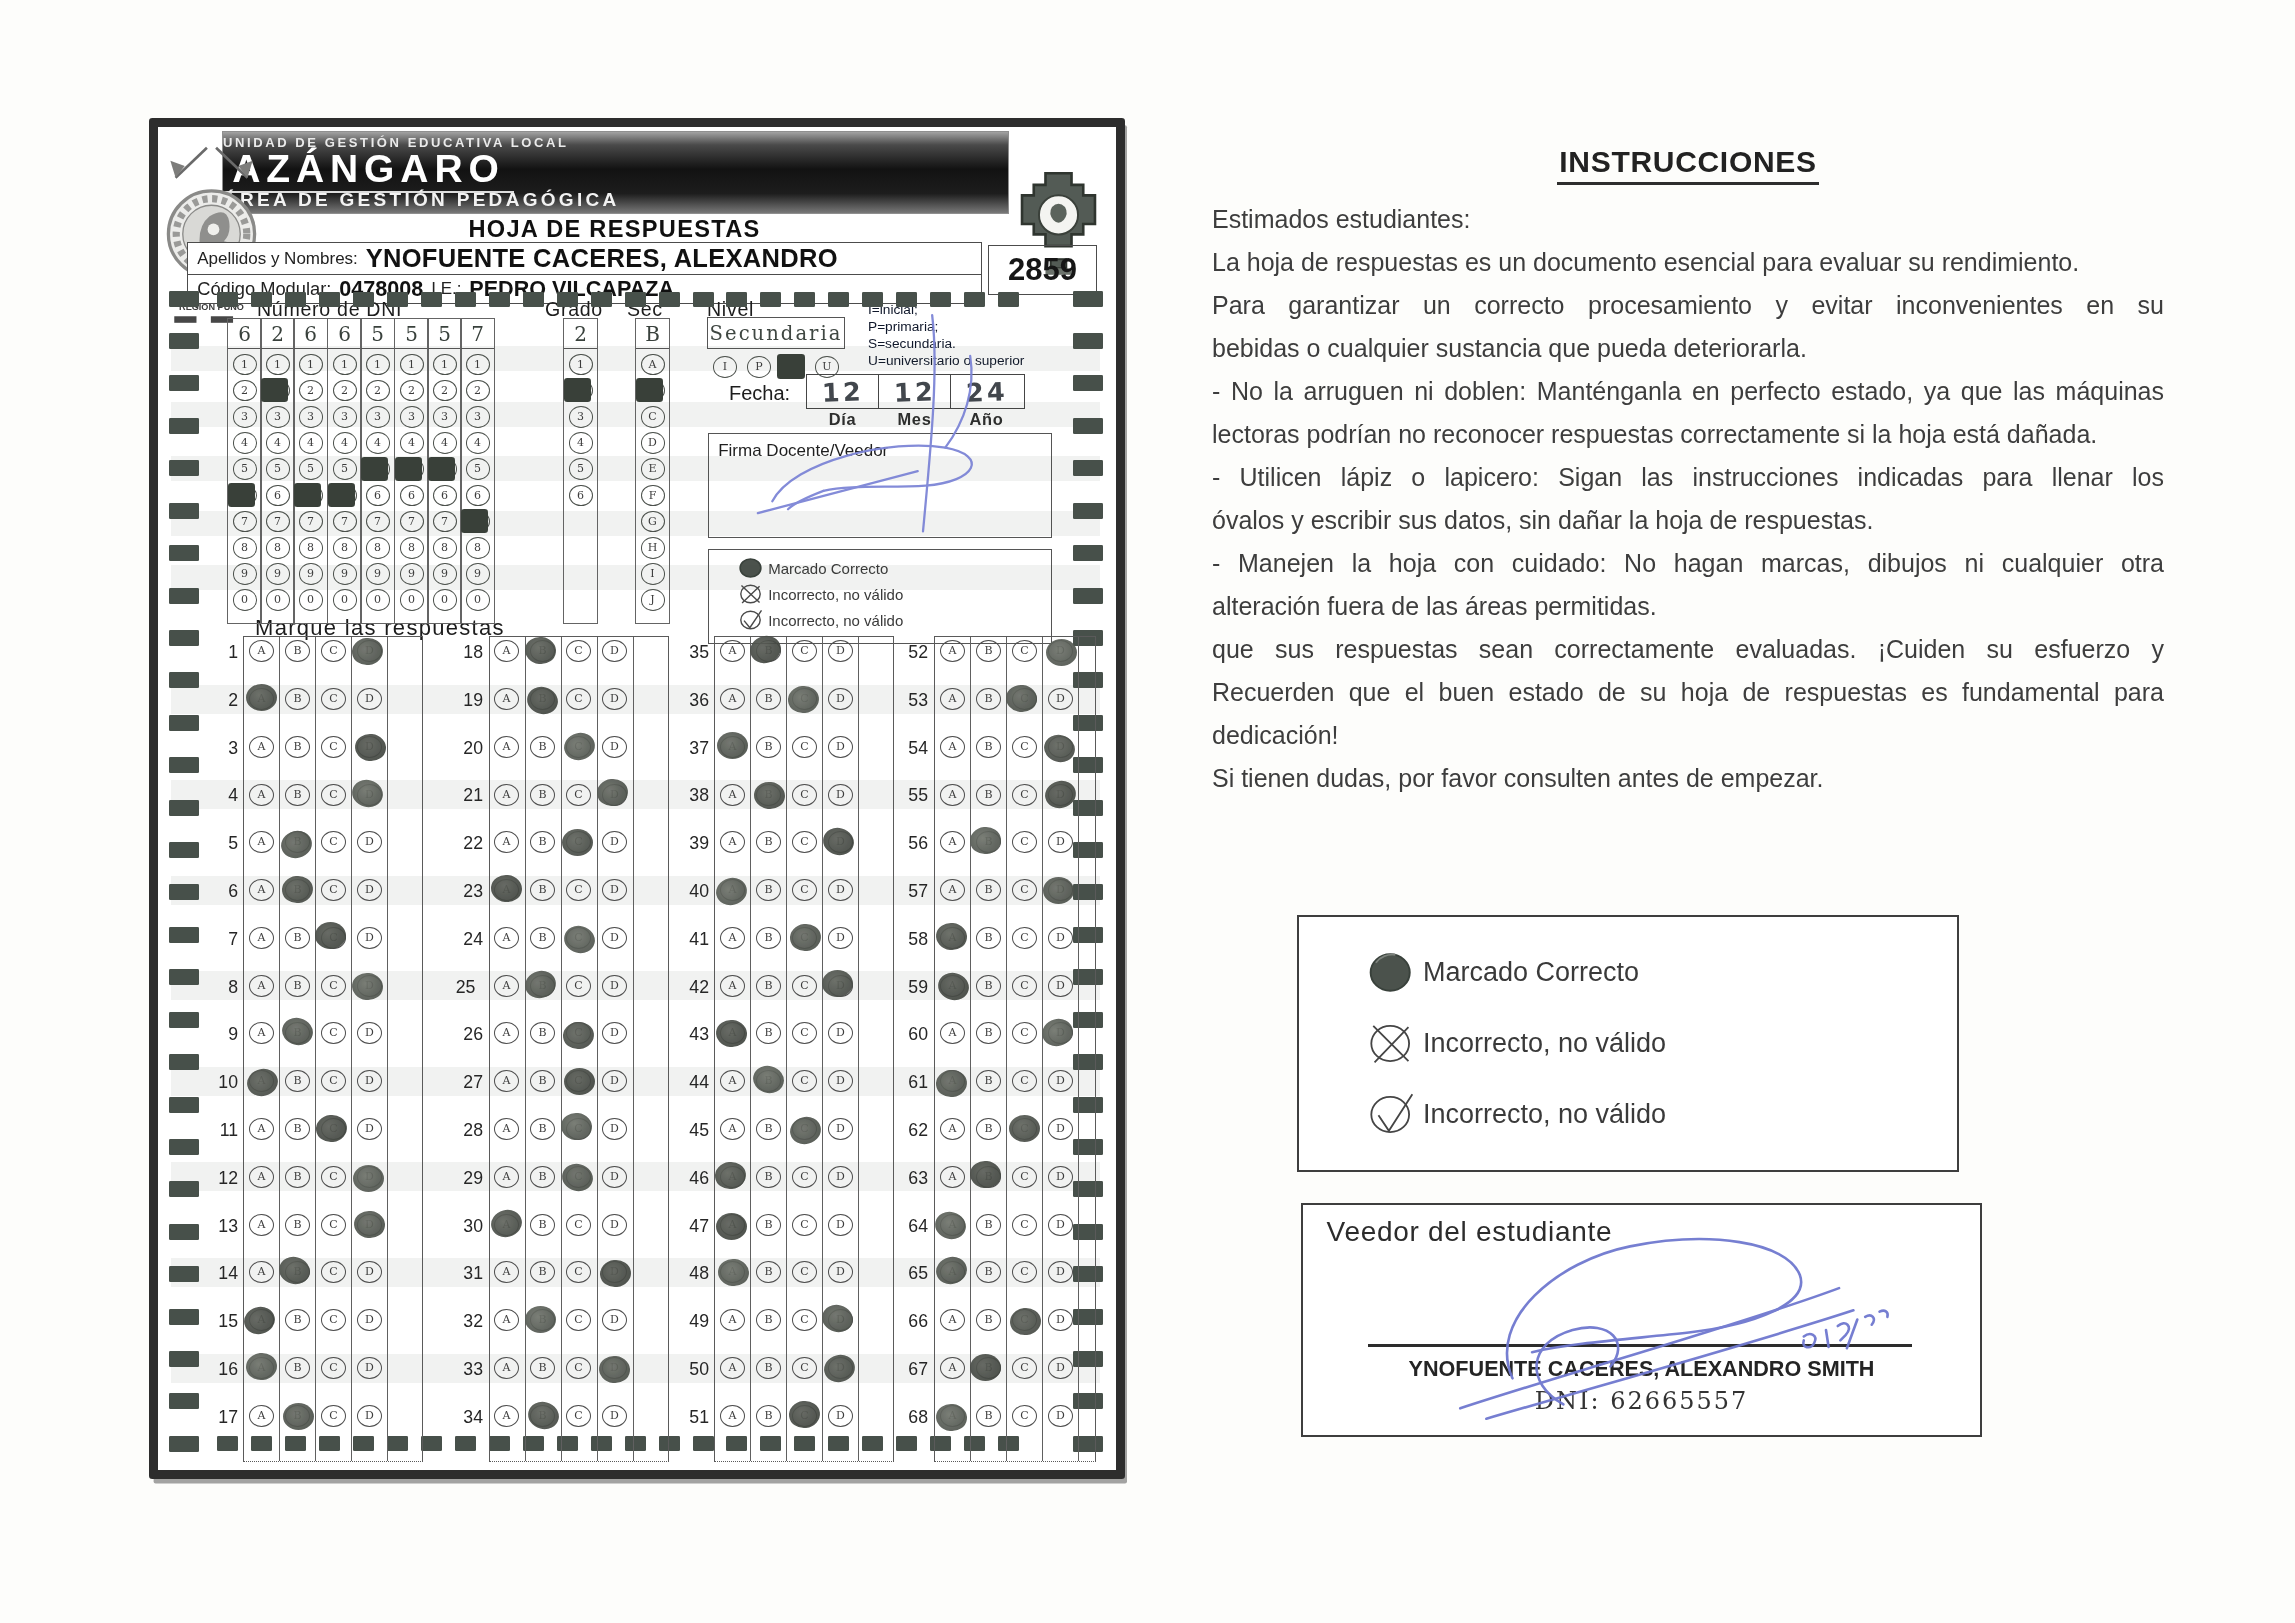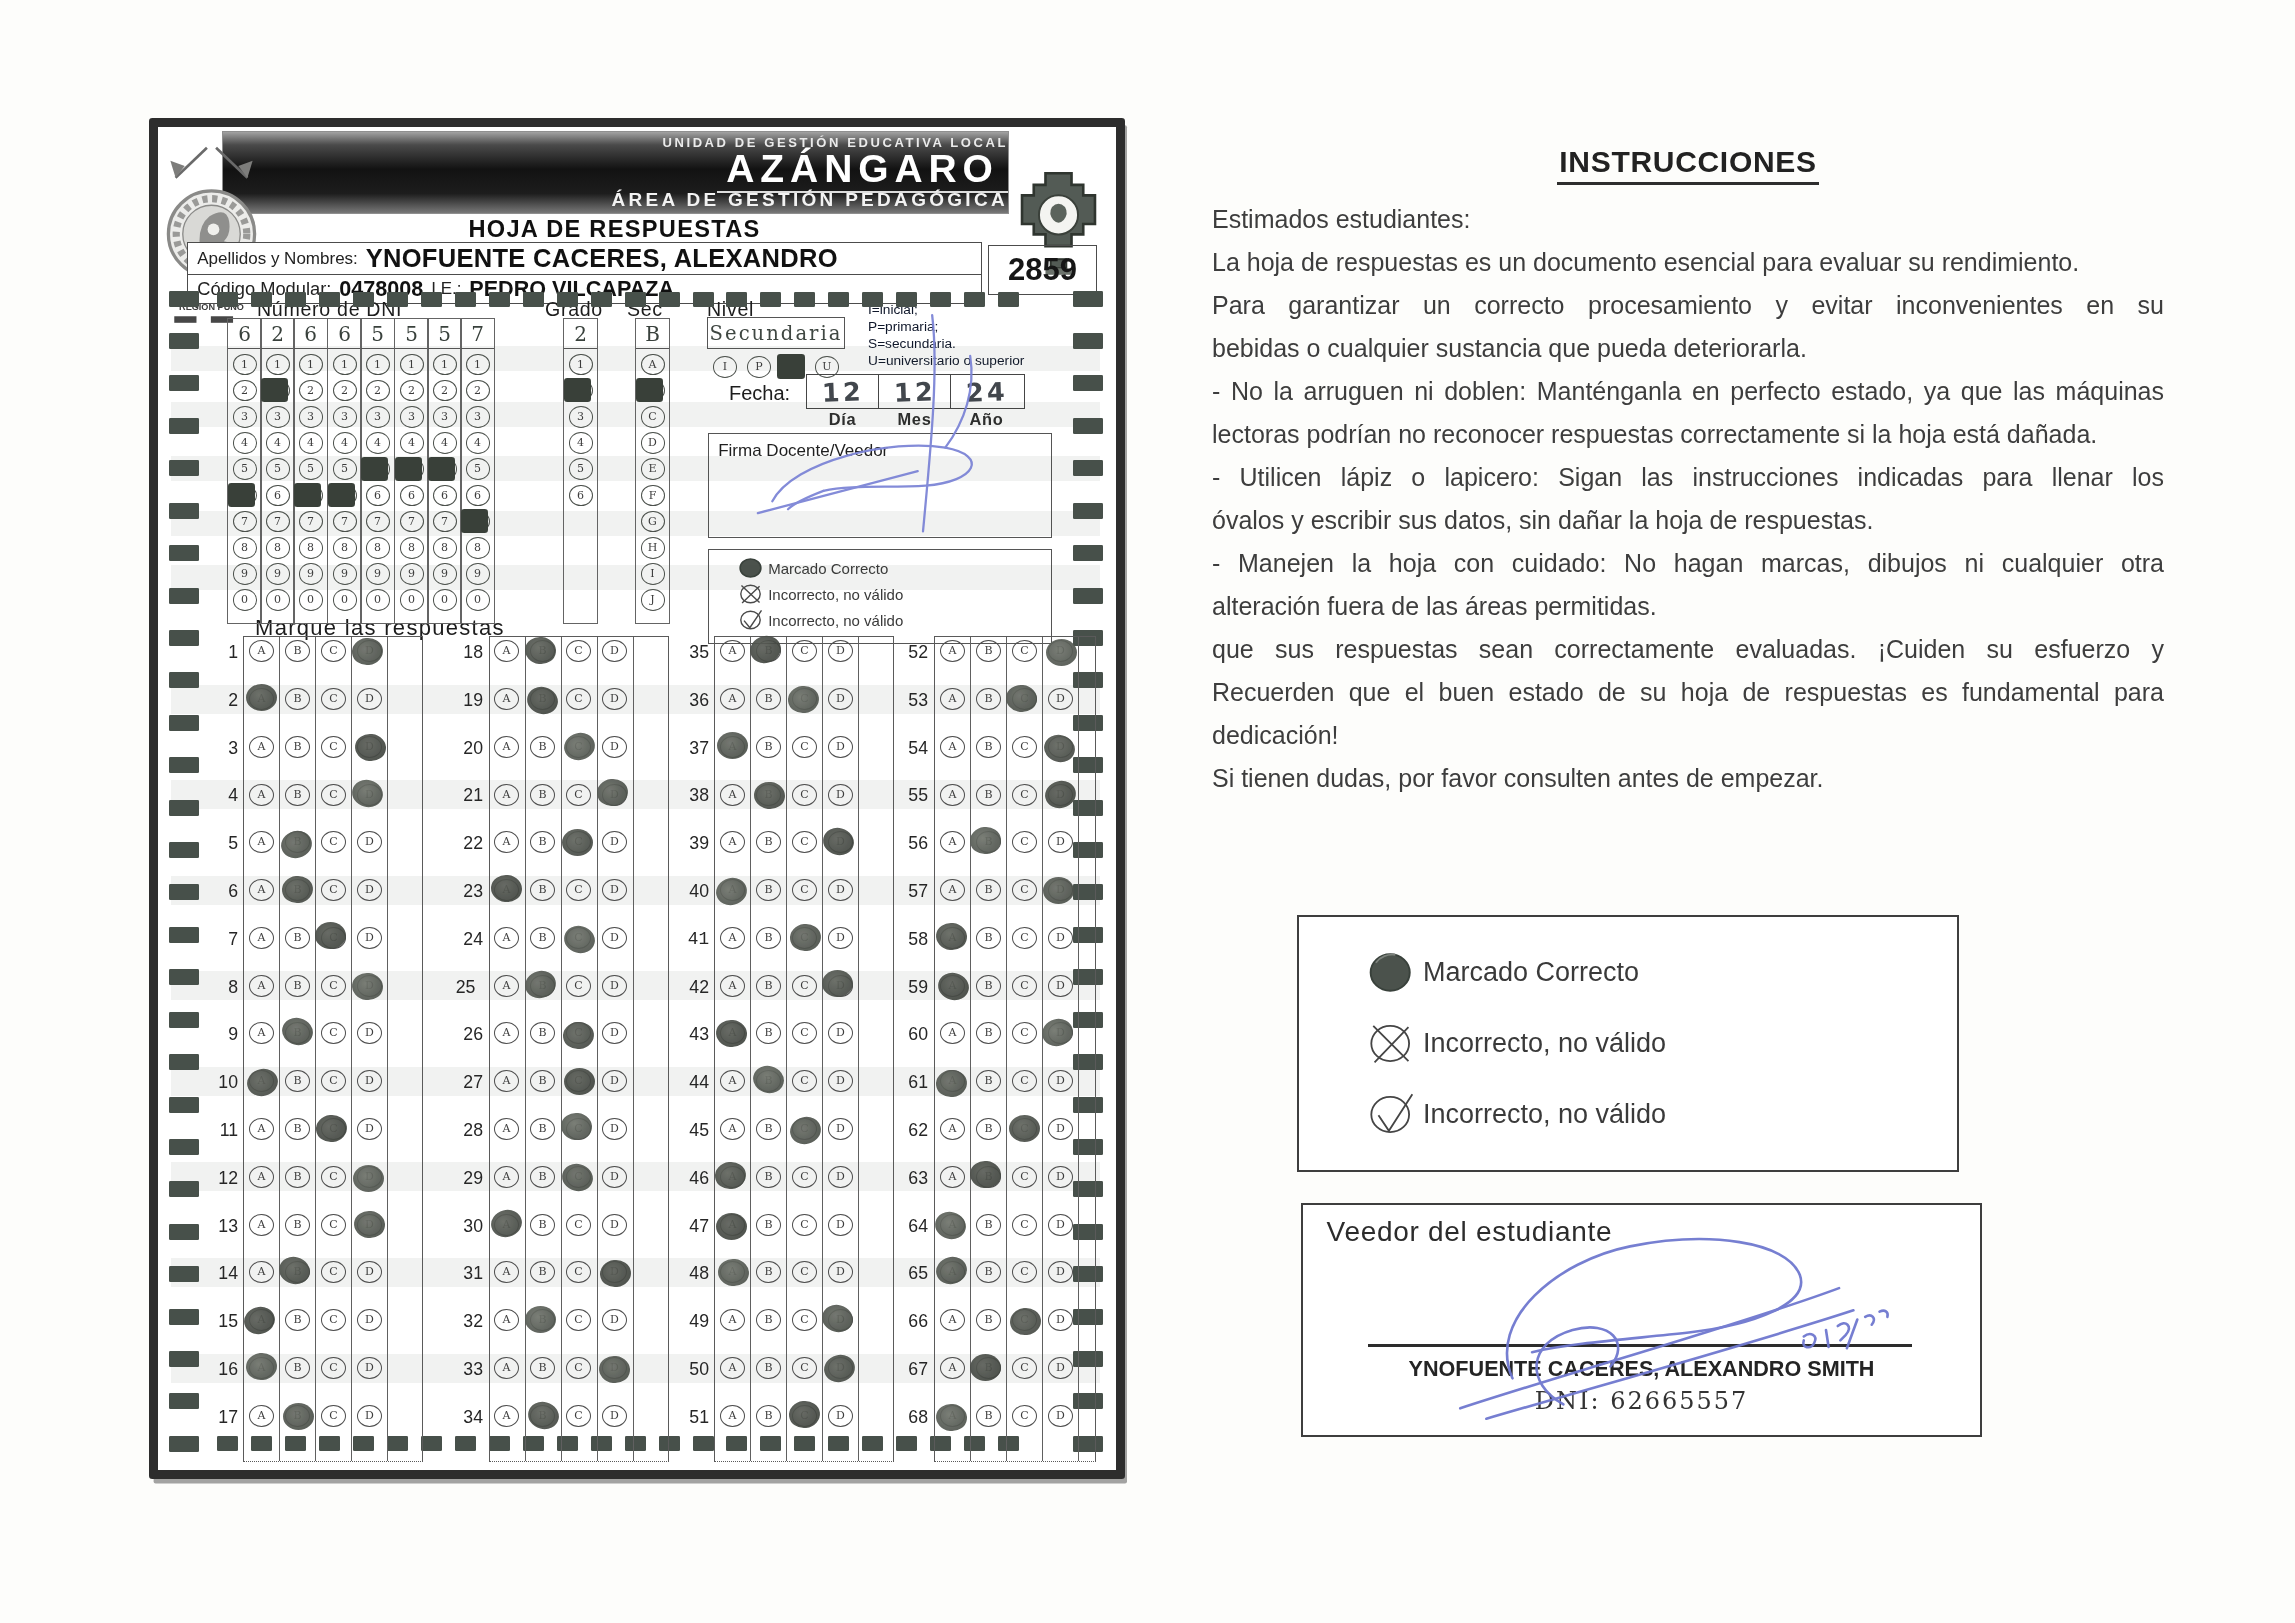--- a/index.html
+++ b/index.html
@@ -3,21 +3,21 @@
 <meta charset="utf-8">
 <style>
   html,body{margin:0;padding:0;}
   body{width:2295px;height:1623px;background:#fdfdfb;position:relative;overflow:hidden;
        font-family:"Liberation Sans",sans-serif;-webkit-font-smoothing:antialiased;}
   .abs{position:absolute;}
 
   
   #sheet{position:absolute;left:149px;top:118px;width:958px;height:1343px;background:#fff;
          border:9.2px solid #2d2d2d;border-radius:3.3px;box-shadow:3.3px 5.9px 0 -1.3px rgba(90,90,90,.55);}
-  .band{position:absolute;left:64px;top:3.9px;width:785px;height:81px;text-align:right;color:#fff;
+  .band{position:absolute;left:64px;top:3.9px;width:785px;height:81px;text-align:left;color:#fff;
         background:linear-gradient(180deg,#a2a2a2 0%,#4a4a4a 16%,#121212 46%,#1d1d1d 76%,#787878 100%);
         border:1.3px solid #8f8f8f;}
   .band-l1{font-size:13px;font-weight:bold;letter-spacing:2.6px;margin-top:3.3px;color:#eaeaea;}
   .band-l2{font-size:39px;font-weight:bold;letter-spacing:5.9px;line-height:37px;}
   .band-l2 span{border-bottom:2px solid #ddd;padding:0 9.2px 1.3px;}
   .band-l3{font-size:19px;font-weight:bold;letter-spacing:3.3px;color:#f2f2f2;margin-top:2px;}
   .hoja{position:absolute;left:64px;top:89px;width:785px;text-align:center;font-size:23.6px;
         font-weight:bold;letter-spacing:1.3px;color:#101010;}
   .hoja span{border-bottom:2px solid #1a1a1a;padding:0 5.2px 2px;}
 
@@ -713,21 +713,21 @@
     <div class="abubble" style="left: 598px; top: 704px;">B</div>
     <div class="abubble" style="left: 634px; top: 704px;">C</div>
     <div class="abubble" style="left: 670px; top: 704px;">D</div>
     <div class="blob" style="left: 665px; top: 701px; filter: brightness(0.82); transform: rotate(14deg);"></div>
     <div class="qnum" style="left: 516px; top: 754px;">40</div>
     <div class="abubble" style="left: 562px; top: 752px;">A</div>
     <div class="blob" style="left: 558px; top: 751px; filter: brightness(1); transform: rotate(-14deg);"></div>
     <div class="abubble" style="left: 598px; top: 752px;">B</div>
     <div class="abubble" style="left: 634px; top: 752px;">C</div>
     <div class="abubble" style="left: 670px; top: 752px;">D</div>
-    <div class="qnum" style="left: 516px; top: 802px; font-family: Liberation Mono, monospace;">41</div>
+    <div class="qnum" style="left: 516px; top: 802px;">41</div>
     <div class="abubble" style="left: 562px; top: 800px;">A</div>
     <div class="abubble" style="left: 598px; top: 800px;">B</div>
     <div class="abubble" style="left: 634px; top: 800px;">C</div>
     <div class="blob" style="left: 632px; top: 797px; filter: brightness(0.94); transform: rotate(-7deg);"></div>
     <div class="abubble" style="left: 670px; top: 800px;">D</div>
     <div class="qnum" style="left: 516px; top: 850px;">42</div>
     <div class="abubble" style="left: 562px; top: 848px;">A</div>
     <div class="abubble" style="left: 598px; top: 848px;">B</div>
     <div class="abubble" style="left: 634px; top: 848px;">C</div>
     <div class="abubble" style="left: 670px; top: 848px;">D</div>

